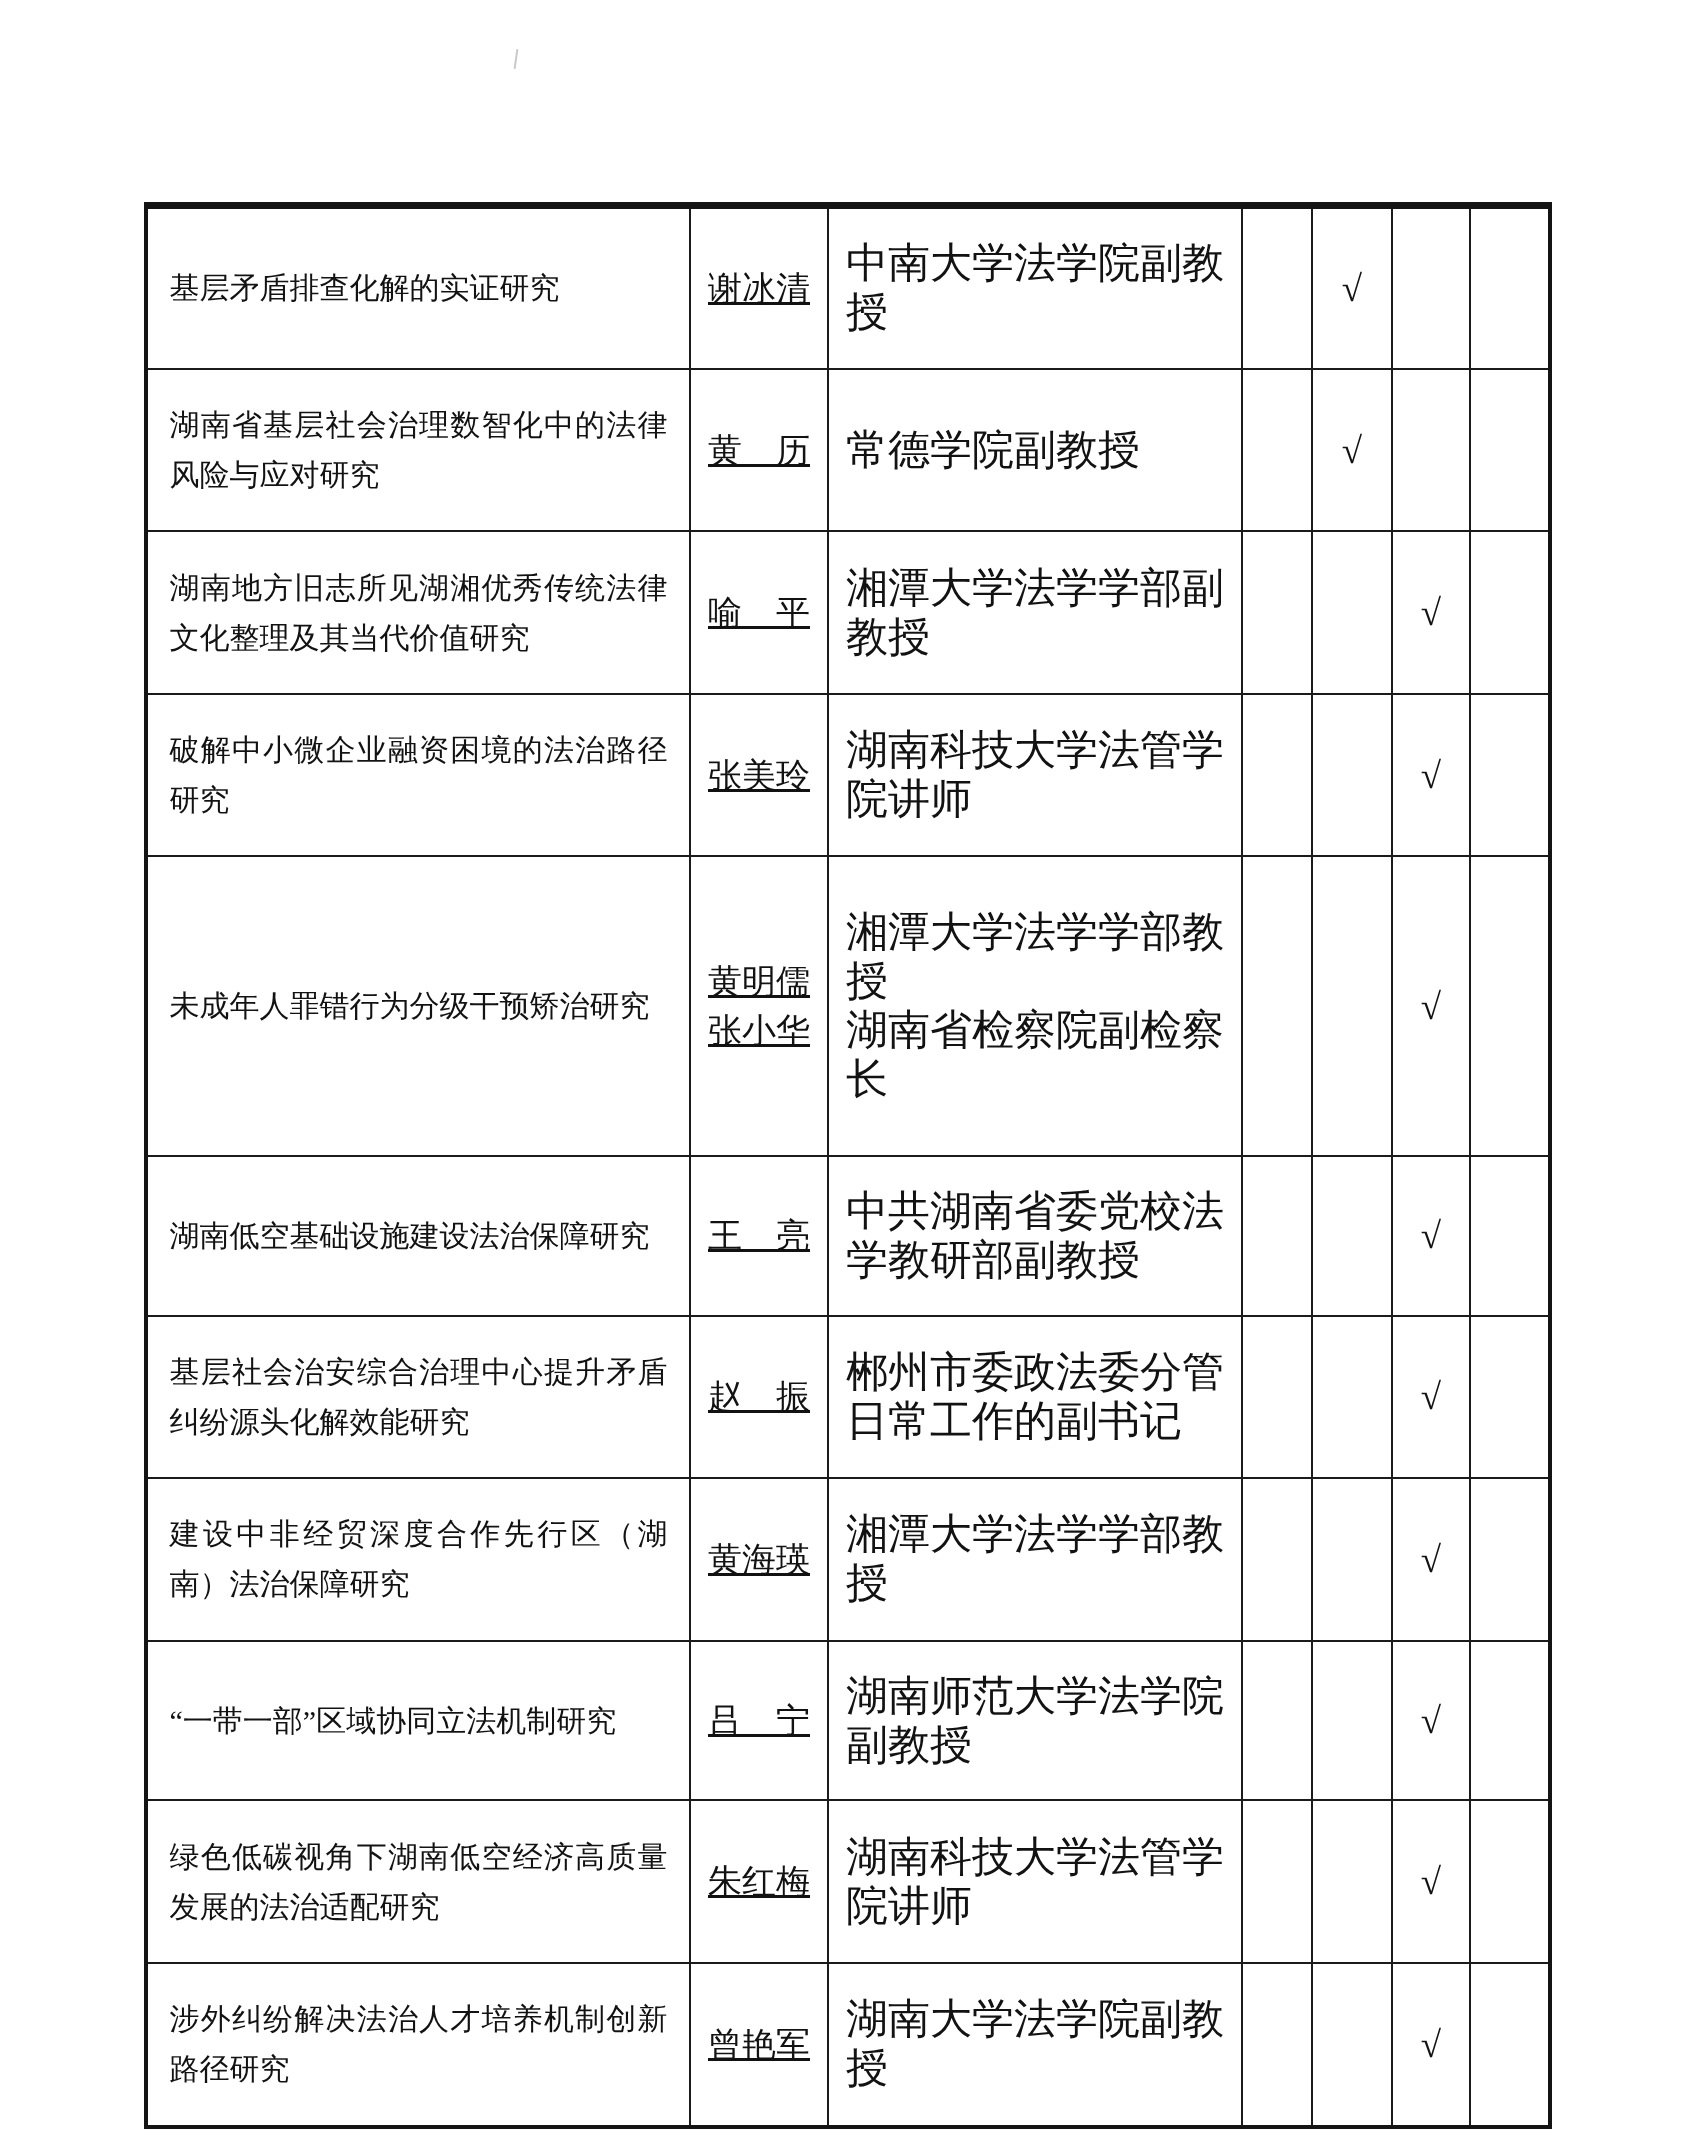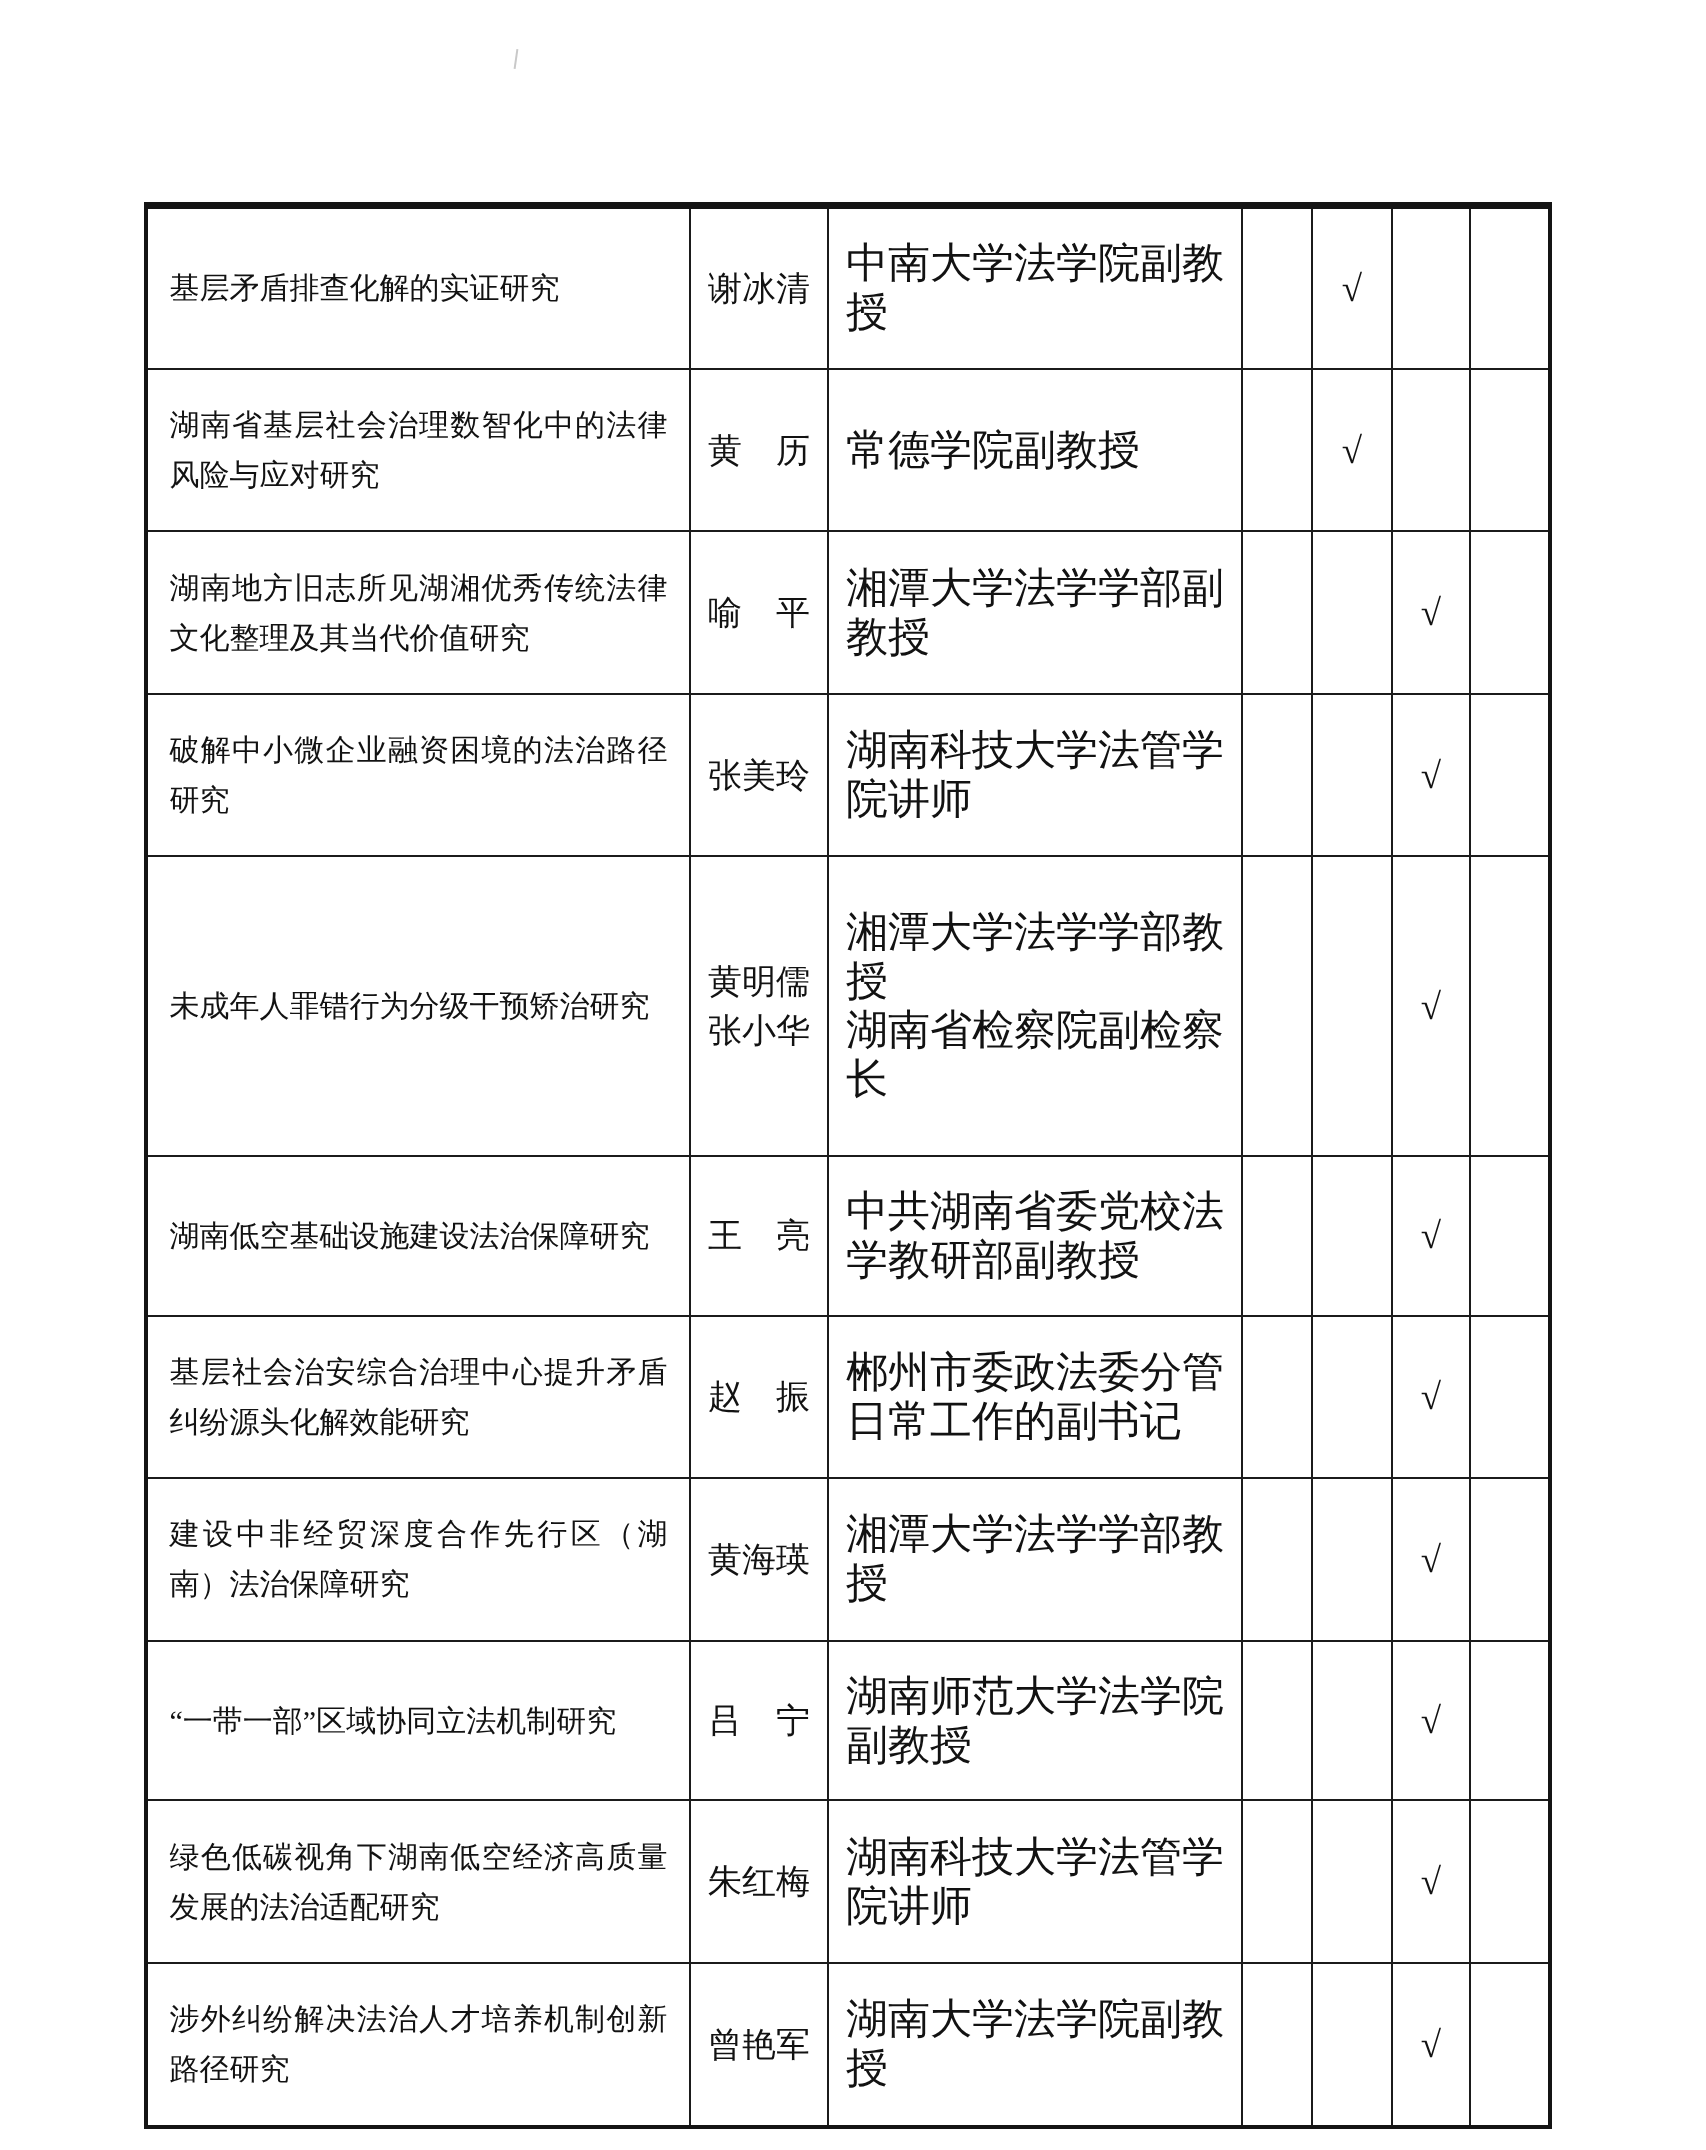--- a/index.html
+++ b/index.html
@@ -47,20 +47,21 @@
   }
   td.c-title .tline {
     text-align: justify;
     text-justify: inter-ideograph;
   }
   td.c-name {
     font-size: 34px;
     line-height: 49px;
     text-align: center;
     padding: 0 2.6px;
+    text-decoration: underline;
   }
   td.c-affil {
     padding: 6px 17px;
     font-size: 42px;
     line-height: 49px;
   }
   td.c-affil .aline {
     text-align: justify;
     text-justify: inter-ideograph;
   }

